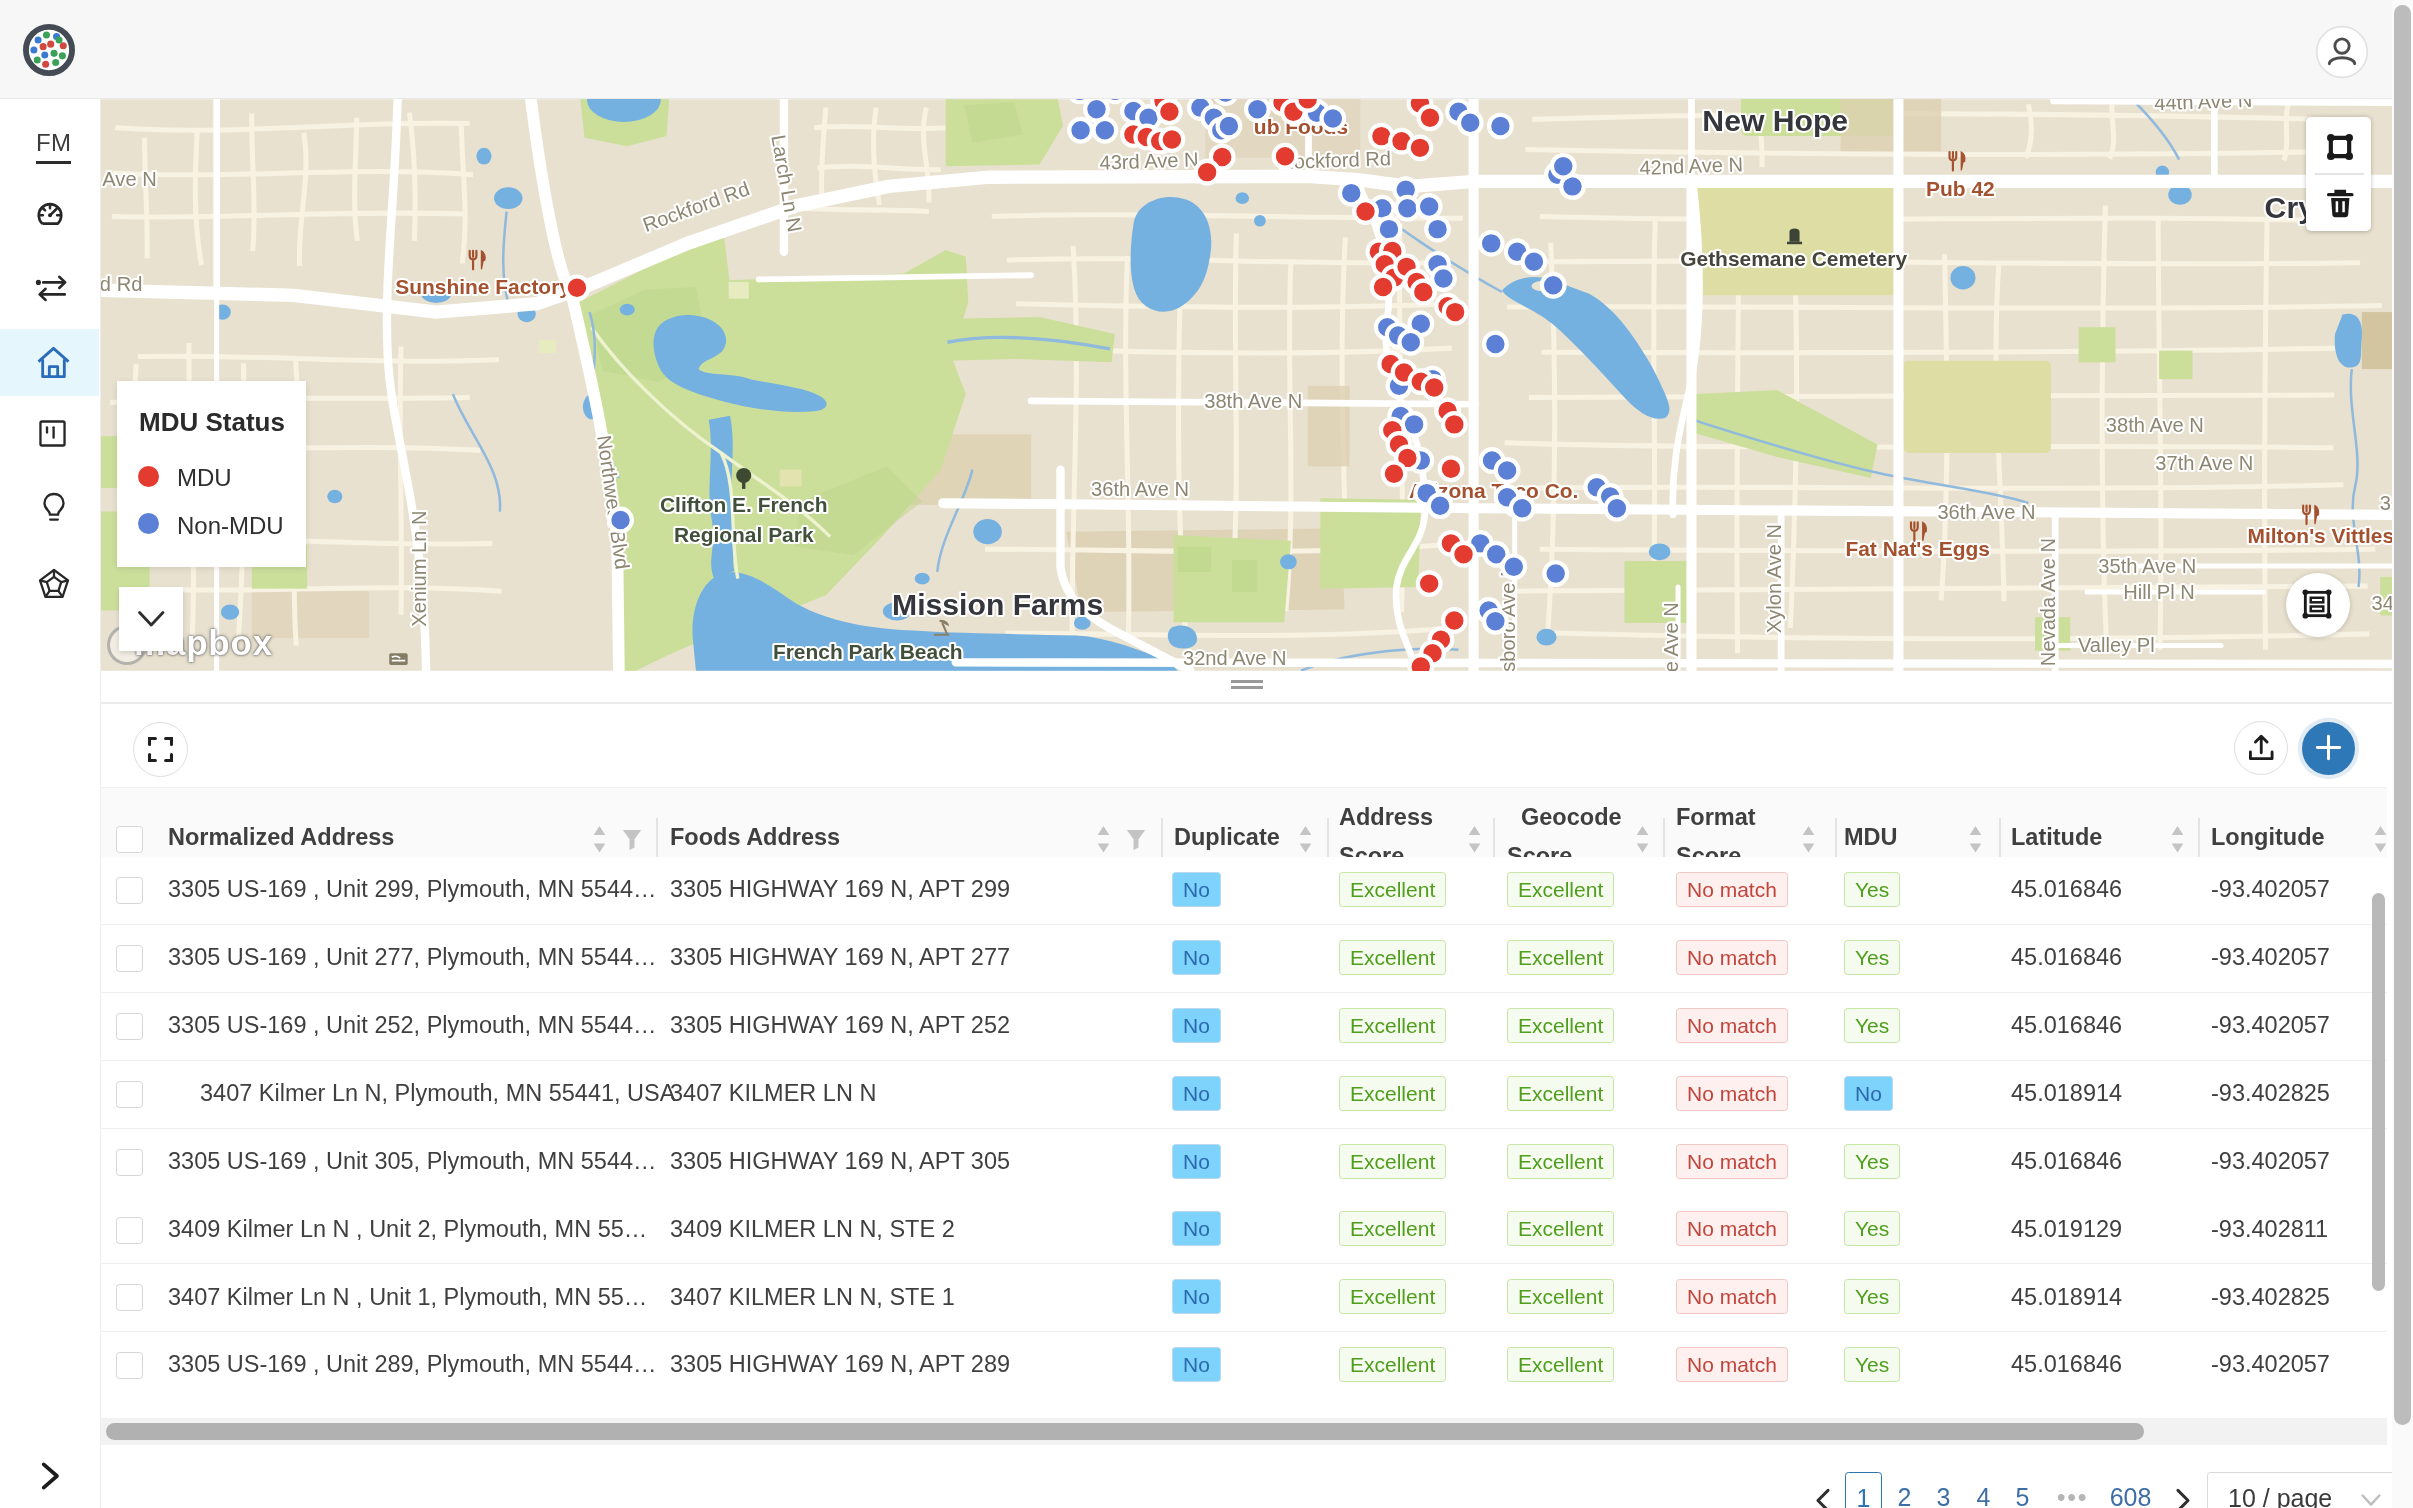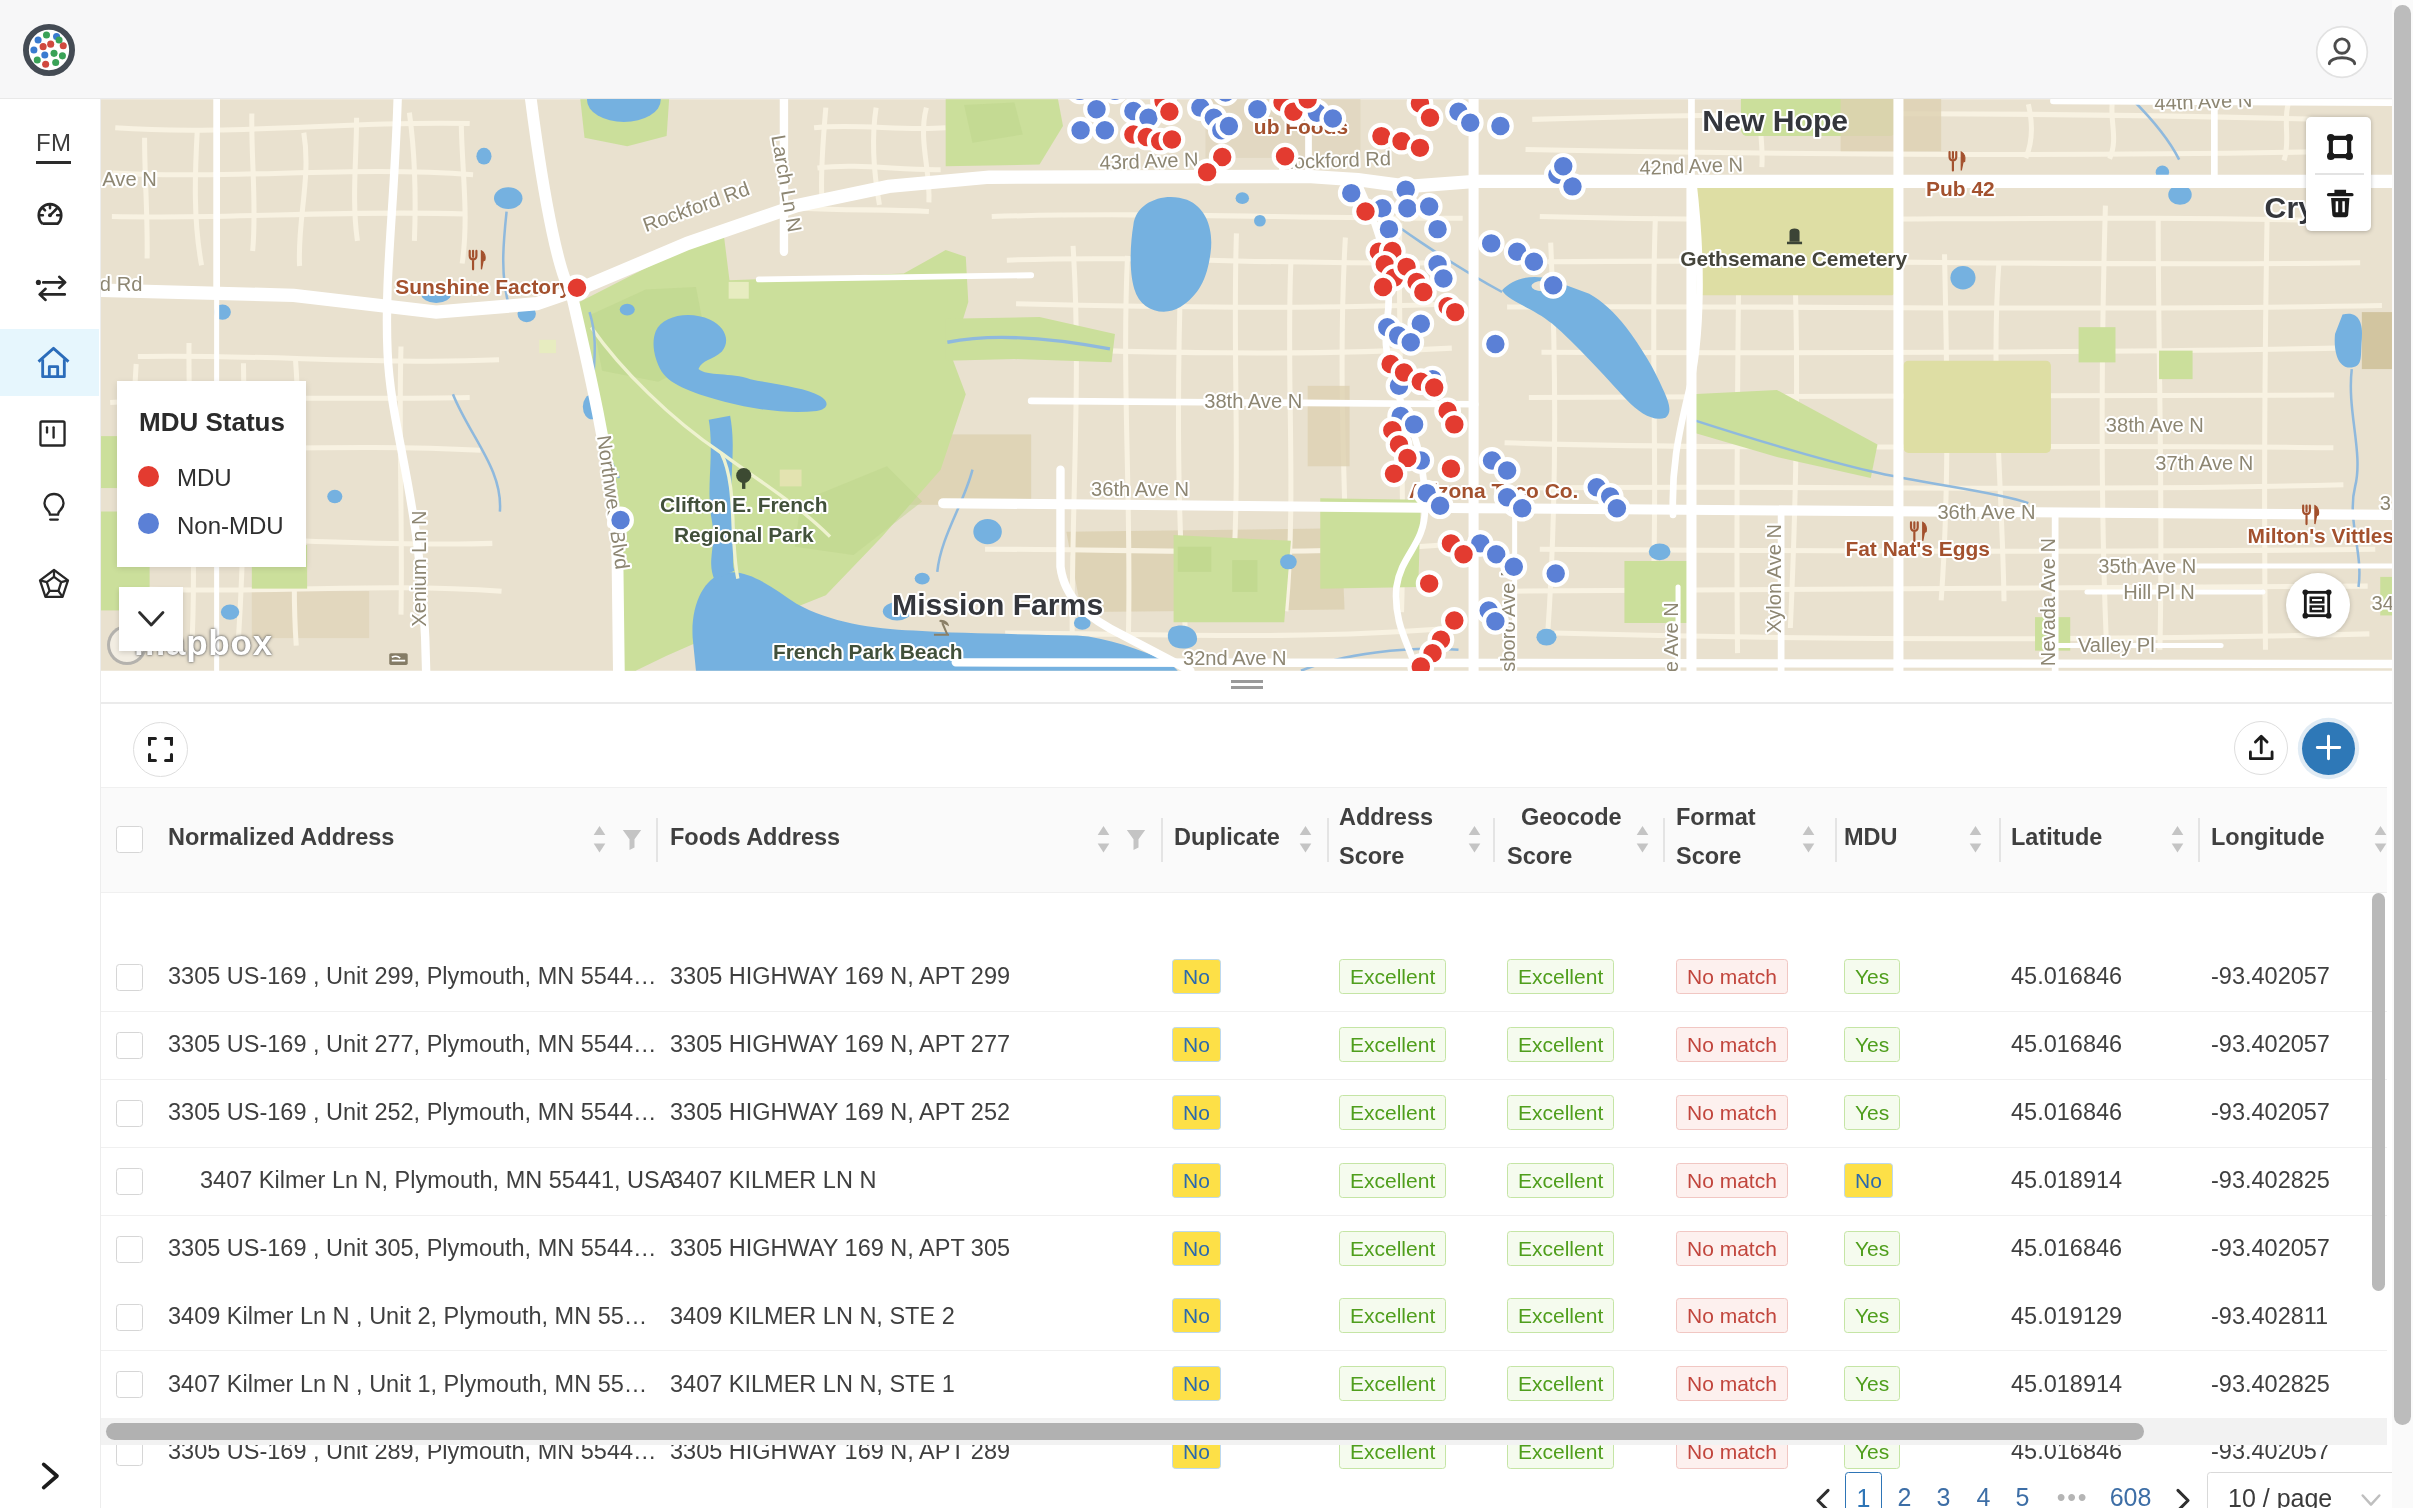--- a/index.html
+++ b/index.html
@@ -2,21 +2,21 @@
 <html style="font-size:13.4px"><head><meta charset="utf-8">
 <style>
 *{margin:0;padding:0;box-sizing:border-box;}
 html,body{width:2413px;height:1508px;overflow:hidden;background:#fff;
 font-family:"Liberation Sans",sans-serif;}
 .abs{position:absolute;}
 #topbar{position:absolute;left:0;top:0;width:2413px;height:99px;background:#f7f7f8;border-bottom:1.7px solid #e9e9e9;}
 #sidebar{position:absolute;left:0;top:99px;width:101px;height:1410px;background:#fff;border-right:1.7px solid #ededed;}
 #mapwrap{position:absolute;left:101px;top:99px;width:2291px;height:572px;overflow:hidden;}
 .tag{position:absolute;height:35px;line-height:33px;font-size:21px;border-radius:3.4px;border:1.7px solid;padding:0 10px;display:inline-block;}
-.tag-blue{color:#2a69ad;background:#fde047;border-color:#bcd8ee;}
+.tag-blue{color:#2a69ad;background:#7dd3fc;border-color:#bcd8ee;}
 .tag-green{color:#4f9e1c;background:#f5fbee;border-color:#c5e5a5;}
 .tag-red{color:#c1453c;background:#fdf0ee;border-color:#f1c7c3;}
 .hdr{font-weight:700;color:#232323;font-size:23.5px;}
 .cell{position:absolute;font-size:23.5px;color:#3f3f3f;white-space:nowrap;}
 .cbx{position:absolute;width:27px;height:27px;border:1.7px solid #d6d6d6;border-radius:3.4px;background:#fff;}
 .pgn{position:absolute;top:1472px;height:52px;line-height:50px;font-size:25px;color:#3d6ea6;text-align:center;}
 </style></head><body>
 
 <div id="topbar"></div>
 <svg class="abs" style="left:22.6px;top:24px" width="52" height="52" viewBox="0 0 62 62">
@@ -551,21 +551,21 @@
     <path d="M9 33 L16 22 H2 Z" fill="#c4c4c4"></path>
   </svg>
 <svg class="abs" style="left:2170px;top:825px" width="15" height="28.5" viewBox="0 0 18 34">
     <path d="M9 1 L16 12 H2 Z" fill="#c4c4c4"></path>
     <path d="M9 33 L16 22 H2 Z" fill="#c4c4c4"></path>
   </svg>
 <svg class="abs" style="left:2373px;top:825px" width="15" height="28.5" viewBox="0 0 18 34">
     <path d="M9 1 L16 12 H2 Z" fill="#c4c4c4"></path>
     <path d="M9 33 L16 22 H2 Z" fill="#c4c4c4"></path>
   </svg>
-<div class="abs" style="left:0;top:944px;width:2413px;height:525px;overflow:hidden;">
+<div class="abs" style="left:0;top:857px;width:2413px;height:525px;overflow:hidden;">
 <div class="abs" style="left:101px;top:0px;width:2286px;height:68px;border-bottom:1.7px solid #f0f0f0;background:#fff;"></div>
 <div class="cbx" style="left:116px;top:20px;"></div>
 <div class="cell" style="left:168px;top:19px;">3305 US-169 , Unit 299, Plymouth, MN 5544…</div>
 <div class="cell" style="left:670px;top:19px;">3305 HIGHWAY 169 N, APT 299</div>
 <div class="tag tag-blue" style="left:1172px;top:15px;">No</div>
 <div class="tag tag-green" style="left:1339px;top:15px;">Excellent</div>
 <div class="tag tag-green" style="left:1507px;top:15px;">Excellent</div>
 <div class="tag tag-red" style="left:1676px;top:15px;">No match</div>
 <div class="tag tag-green" style="left:1844px;top:15px;">Yes</div>
 <div class="cell" style="left:2011px;top:19px;">45.016846</div>

